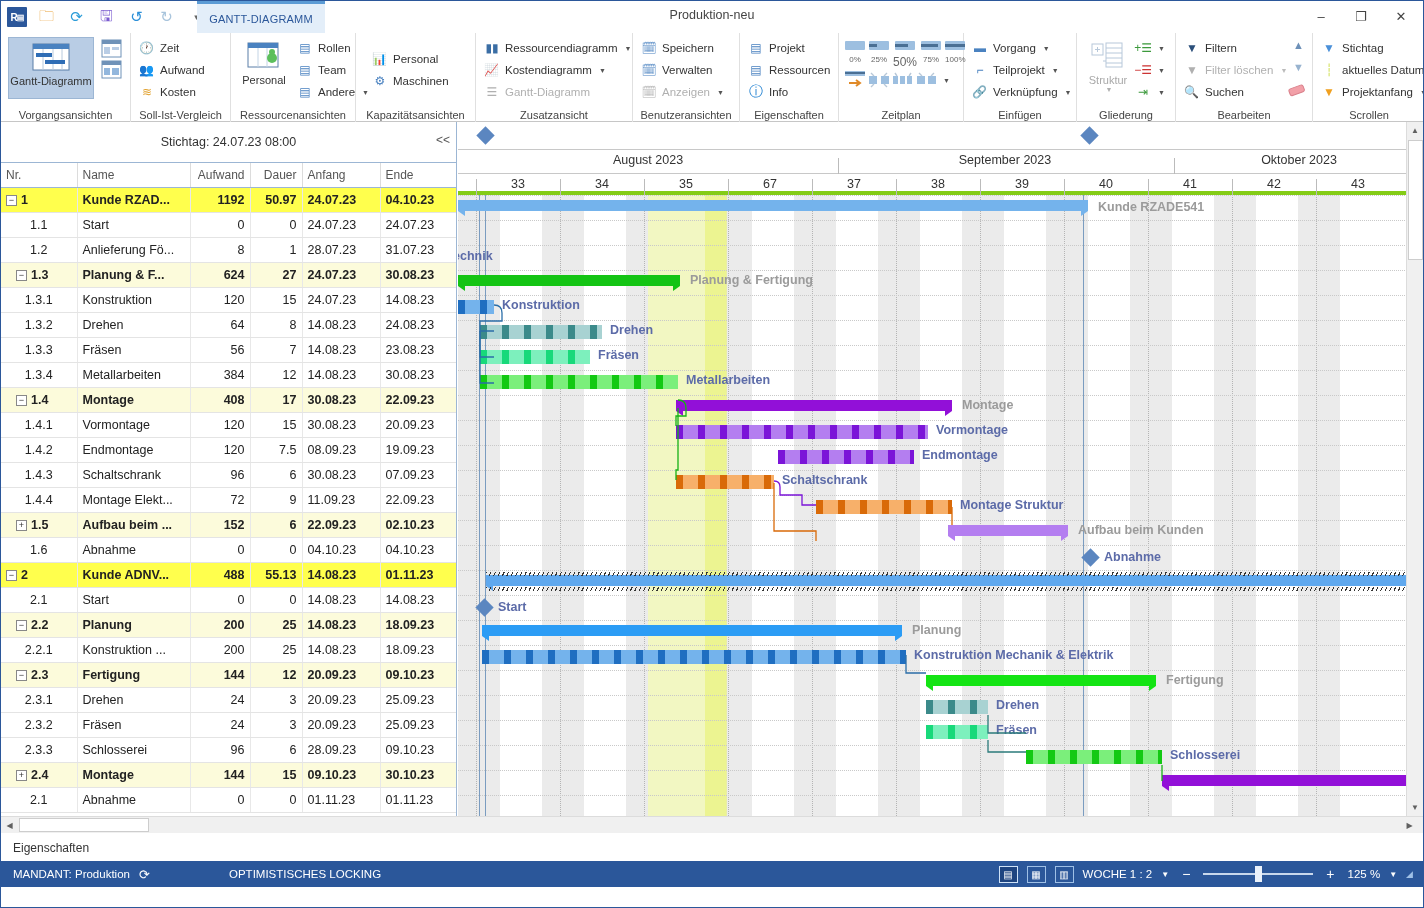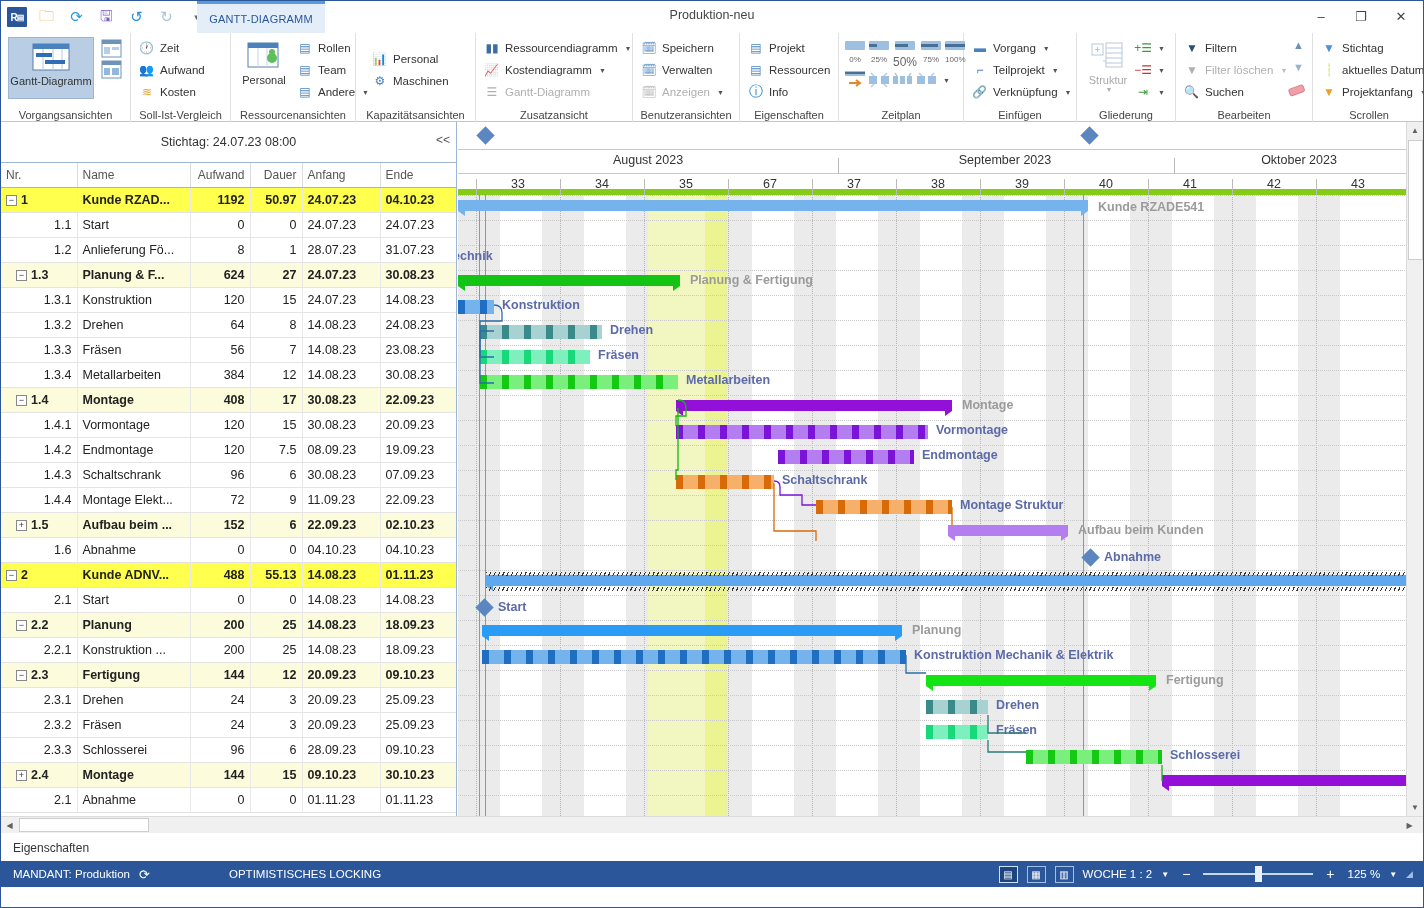--- a/index.html
+++ b/index.html
@@ -50,30 +50,30 @@
   .stichtag { height:41px; border-bottom:1px solid #9cb6d4; display:flex; align-items:center; justify-content:center;
               position:relative; font-size:12.5px; color:#333; }
   .collapsebtn { position:absolute; right:6px; top:11px; font-size:12px; color:#555; }
   table.tbl { border-collapse:collapse; width:456px; table-layout:fixed; }
   table.tbl th { height:24px; font-weight:normal; font-size:12px; color:#555; background:#fff;
                  border-bottom:1px solid #9cb6d4; border-right:1px solid #dcdcdc; padding:0 5px; }
   table.tbl td { height:25px; font-size:12.5px; color:#222; border-bottom:1px solid #e4e4e4; border-right:1px solid #e8e8e8; padding:0 5px;
                  white-space:nowrap; overflow:hidden; }
   tr.lv1 td { background:#ffff4d; font-weight:bold; }
   tr.lv2 td { background:#fcfbdb; font-weight:bold; }
-  .cNr { text-align:right; } .cName { text-align:left; } .cNum { text-align:right; } .cDate { text-align:left; }
+  .cNr { text-align:center; } .cName { text-align:left; } .cNum { text-align:right; } .cDate { text-align:left; }
   th.cNr, th.cName, th.cDate { text-align:left; } th.cNum { text-align:right; }
   .exp { display:inline-block; width:11px; height:11px; border:1px solid #888; background:#fff; font-size:9px; line-height:9px;
          text-align:center; color:#333; margin-right:4px; vertical-align:1px; font-weight:normal;}
 
   
   .ganttpane { position:absolute; left:457px; top:0; right:0; height:694px; background:#fff; overflow:hidden; }
   .gtop { position:relative; height:28px; border-bottom:1px solid #c8c8c8; background:#fff; }
   .gmonths { position:relative; height:24px; border-bottom:1px solid #c8c8c8; background:#fff; }
-  .gweeks { position:relative; height:21px; border-bottom:6px solid #84cc16; background:#fff; }
+  .gweeks { position:relative; height:21px; border-bottom:4px solid #84cc16; background:#fff; }
   .mlabel { position:absolute; top:3px; font-size:12.5px; color:#333; }
   .msep { position:absolute; top:8px; width:1px; height:16px; background:#bbb; }
   .wlabel { position:absolute; top:3px; font-size:12.5px; color:#333; text-align:center; }
   .wsep { position:absolute; top:5px; width:1px; height:16px; background:#bbb; }
   .diamond-top { position:absolute; width:13px; height:13px; background:#5b86c0; transform:rotate(45deg); top:7px; }
   .gbody { position:relative; height:621px; background:#fff; overflow:hidden; }
   .wkband { position:absolute; top:0; bottom:0; width:42px; background:#ebebeb; }
   .wkline { position:absolute; top:0; bottom:0; width:1px; border-left:1px dotted #b4b4b4; }
   .todayband { position:absolute; top:0; bottom:0; background:#f2f7c2; }
   .todayband2 { position:absolute; top:0; bottom:0; background:#e8f36a; opacity:.55;}

